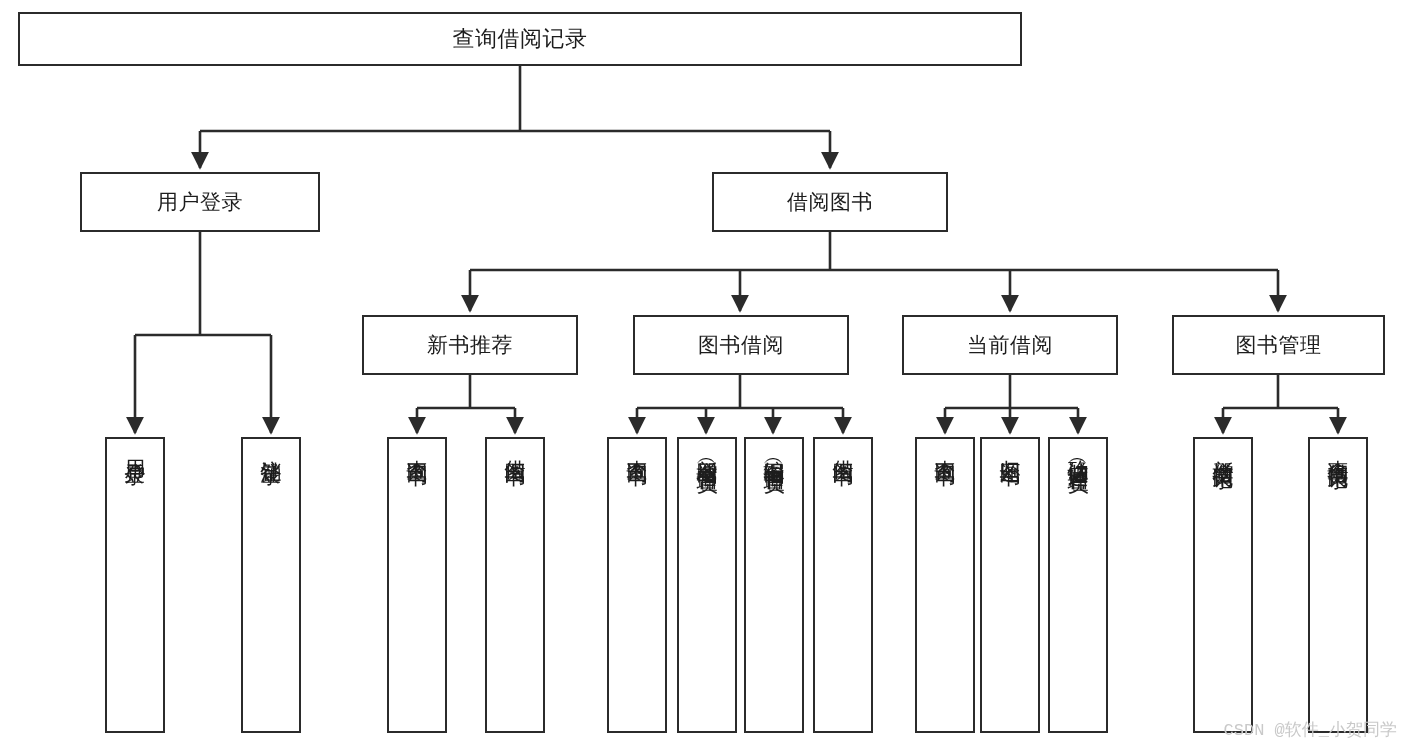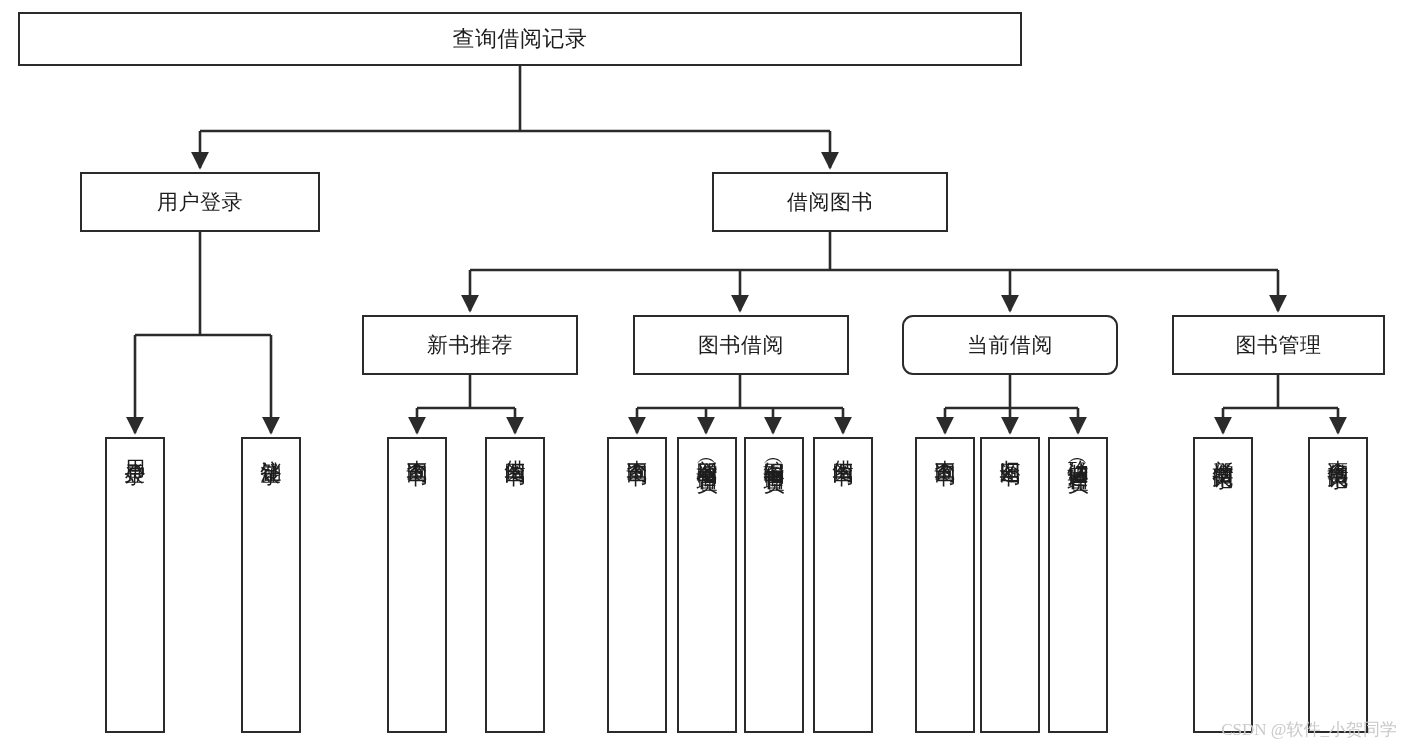--- a/index.html
+++ b/index.html
@@ -59,21 +59,21 @@
     line-height: 1.05;
   }
   #watermark {
     position: absolute;
     right: 8px;
     bottom: 6px;
     font-size: 17px;
     color: #c9c9c9;
     z-index: 6;
     white-space: nowrap;
-    font-family: Liberation Serif, serif;
+    font-family: Liberation Mono, monospace;
   }
 </style>
 </head>
 <body>
 
 <div id="canvas">
 
   <svg id="edges" viewBox="0 0 1405 747" xmlns="http://www.w3.org/2000/svg">
     <defs>
       <marker id="arrow" viewBox="0 0 10 10" refX="9" refY="5" markerWidth="7" markerHeight="7" orient="auto-start-reverse">
@@ -137,21 +137,21 @@
   </div>
 
   <div class="node node-h" style="left:633px; top:315px; width:216px; height:60px;">
     <span class="label">图书借阅</span>
   </div>
 
   <div class="node node-h" style="left:362px; top:315px; width:216px; height:60px;">
     <span class="label">新书推荐</span>
   </div>
 
-  <div class="node node-h" style="left:902px; top:315px; width:216px; height:60px;border-radius:11px;">
+  <div class="node node-h" style="left:902px; top:315px; width:216px; height:60px;">
     <span class="label">当前借阅</span>
   </div>
 
   <div class="node node-h" style="left:1172px; top:315px; width:213px; height:60px;">
     <span class="label">图书管理</span>
   </div>
 
   <div class="node node-v" style="left:105px; top:437px; width:60px; height:296px;">
     <span class="label">用户登录</span>
   </div>

